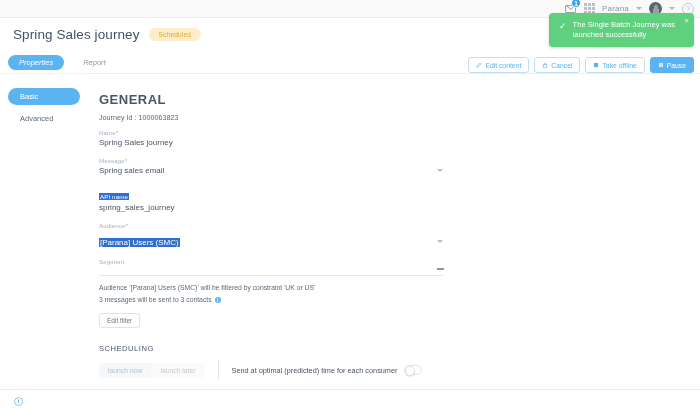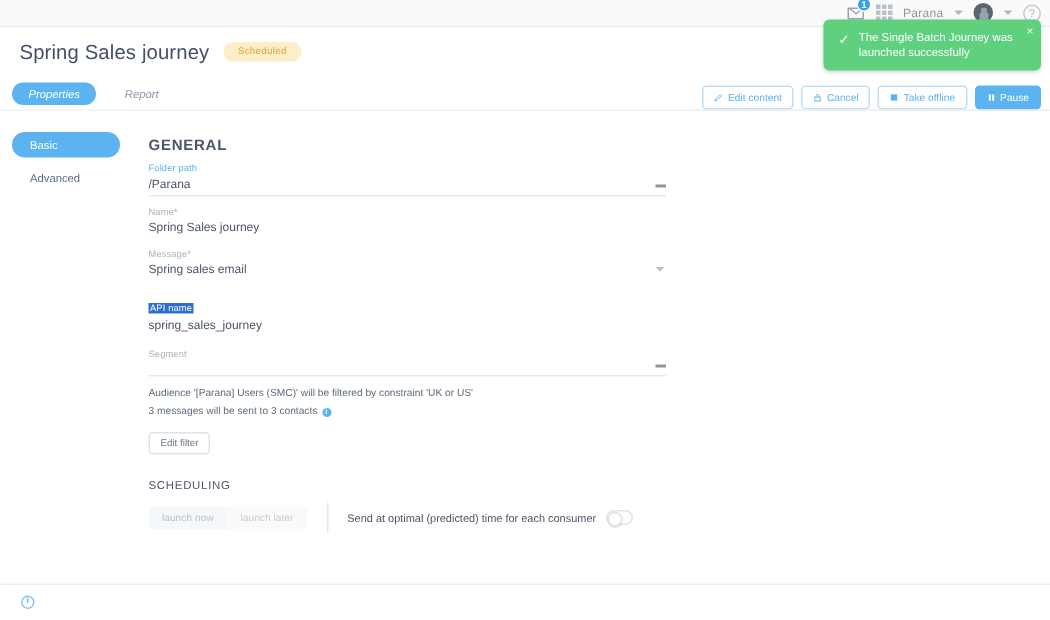--- a/index.html
+++ b/index.html
@@ -74,21 +74,21 @@
   .divider-line { position:absolute; top:73px; left:88px; width:612px; height:1px; background:#ededed; }
   .divider-line2 { position:absolute; top:73px; left:0; width:88px; height:1px; background:#f3f3f3; }
 
   
   .sidebar { position:absolute; top:82px; left:0; width:88px; height:320px; background:#fff; padding-top:6px;}
   .side-item { font-size:7.5px; padding:4px 12px; margin:0 8px 5px 8px; border-radius:9px; color:#5d6b7a; cursor:pointer; }
   .side-item.active { background:#5bb3f0; color:#fff; }
 
   
   .main { position:absolute; top:80px; left:88px; width:612px; height:300px; padding:12px 0 0 11px; }
-  .section-title { font-size:10px; font-weight:bold; color:#4a5566; letter-spacing:.5px; margin-bottom:6px; }
+  .section-title { font-size:13px; font-weight:bold; color:#4a5566; letter-spacing:.5px; margin-bottom:6px; }
   .journey-id { font-size:7.2px; color:#5d6b7a; margin-bottom:7px; }
 
   .field { position:relative; width:345px; margin-bottom:7px; }
   .field-label { font-size:6.2px; color:#a9b2bb; margin-bottom:2px; letter-spacing:.1px; }
   .field-label.link { color:#5bb3f0; }
   .field-label.sel { background:#2f6fd0; color:#ffffff; display:inline-block; padding:0 1px; }
   .field-value { font-size:8px; color:#4a5566; padding-bottom:3px; border-bottom:1px solid #e8e8e8; }
   .field-value.noline { border-bottom:none; }
   .field-value.sel { background:#2f6fd0; color:#ffffff; display:inline-block; padding:0 1px; border-bottom:none; }
   .chev-dn { width:0;height:0; border-left:3.2px solid transparent;border-right:3.2px solid transparent;
@@ -197,43 +197,44 @@
   <div class="divider-line"></div>
   <div class="divider-line2"></div>
 
   <div class="sidebar">
     <div class="side-item active">Basic</div>
     <div class="side-item">Advanced</div>
   </div>
 
   <div class="main">
     <div class="section-title">GENERAL</div>
-
-    <div class="field">
-      <div class="field-label link">Folder path</div>
-      <div class="field-value">/Parana</div>
-      <span class="minus-ico"></span>
-    </div>
+    <div class="journey-id">Journey Id : 1000063823</div>
+
 
     <div class="field">
       <div class="field-label">Name*</div>
       <div class="field-value noline">Spring Sales journey</div>
     </div>
 
     <div class="field">
       <div class="field-label">Message*</div>
       <div class="field-value noline">Spring sales email</div>
       <span class="chev-dn"></span>
     </div>
 
     <div class="field">
       <div><span class="field-label sel">API name</span></div>
       <div class="field-value noline">spring_sales_journey</div>
     </div>
 
+    <div class="field">
+      <div class="field-label">Audience*</div>
+      <div><span class="field-value sel">[Parana] Users (SMC)</span></div>
+      <span class="chev-dn"></span>
+    </div>
 
     <div class="field" style="margin-top:9px;">
       <div class="field-label">Segment</div>
       <div class="field-value" style="min-height:9px;"></div>
       <span class="minus-ico"></span>
     </div>
 
     <div class="info-text">Audience '[Parana] Users (SMC)' will be filtered by constraint 'UK or US'</div>
     <div class="info-text2">
       <span>3 messages will be sent to 3 contacts</span>

